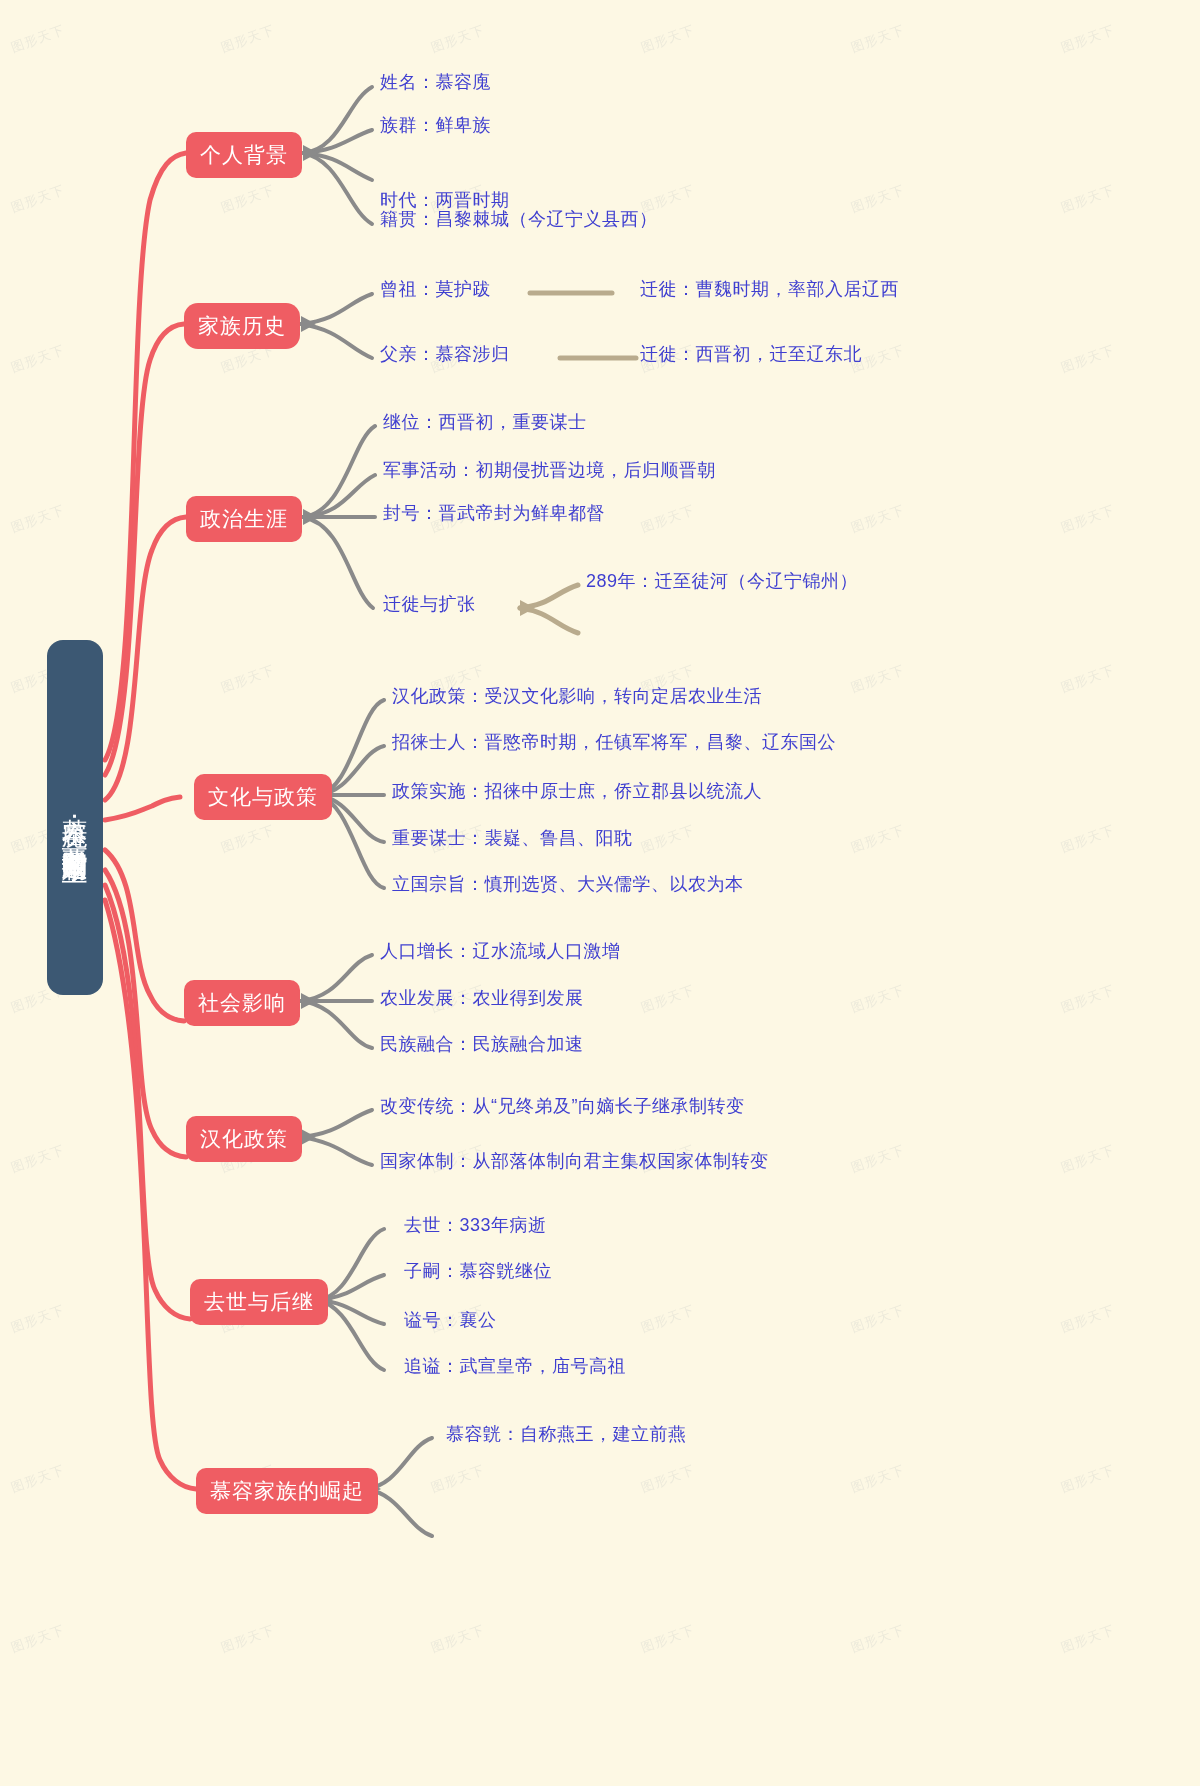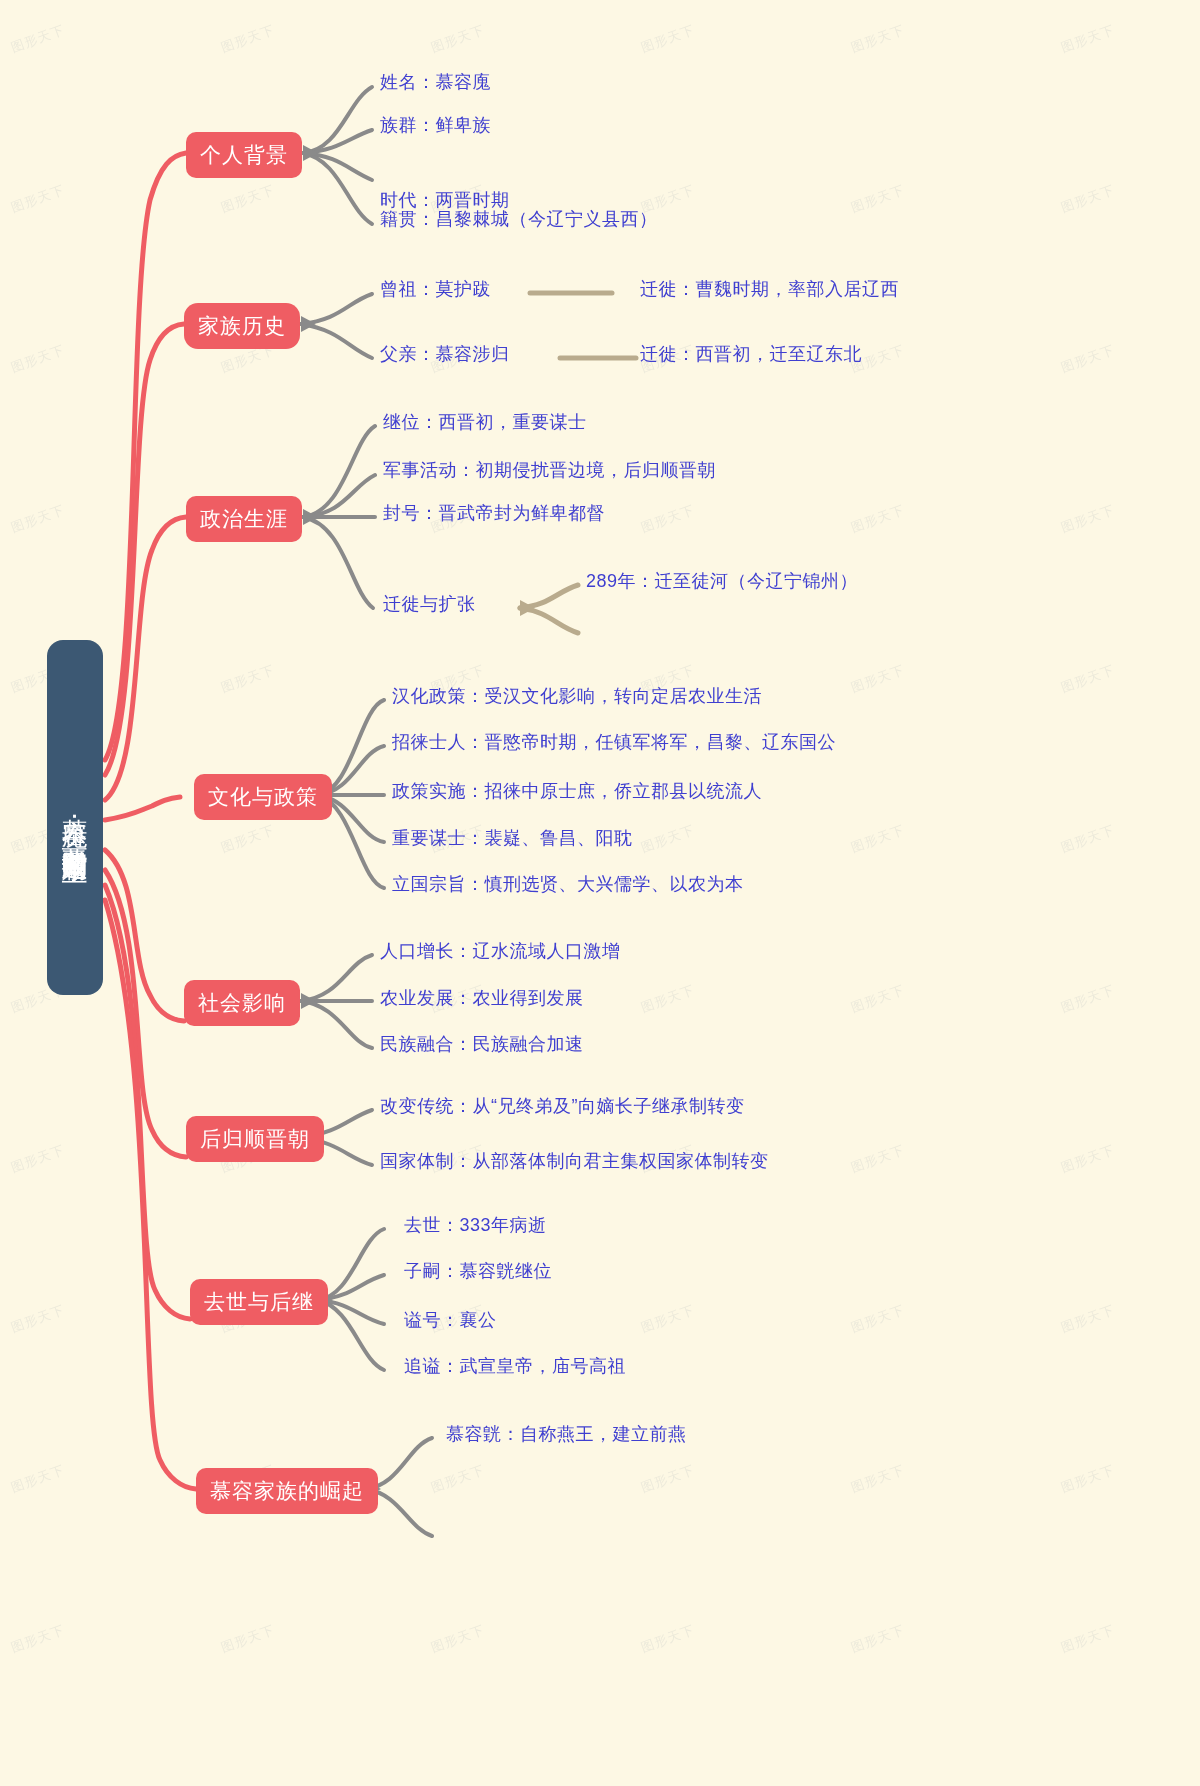--- a/index.html
+++ b/index.html
@@ -251,21 +251,21 @@
   <div class="leaf" style="left:392px;top:730px;">招徕士人：晋愍帝时期，任镇军将军，昌黎、辽东国公</div>
   <div class="leaf" style="left:392px;top:779px;">政策实施：招徕中原士庶，侨立郡县以统流人</div>
   <div class="leaf" style="left:392px;top:826px;">重要谋士：裴嶷、鲁昌、阳耽</div>
   <div class="leaf" style="left:392px;top:872px;">立国宗旨：慎刑选贤、大兴儒学、以农为本</div>
 
   <div class="pill" style="left:184px;top:980px;">社会影响</div>
   <div class="leaf" style="left:380px;top:939px;">人口增长：辽水流域人口激增</div>
   <div class="leaf" style="left:380px;top:986px;">农业发展：农业得到发展</div>
   <div class="leaf" style="left:380px;top:1032px;">民族融合：民族融合加速</div>
 
-  <div class="pill" style="left:186px;top:1116px;">后归顺晋朝</div>
+  <div class="pill" style="left:186px;top:1116px;">汉化政策</div>
   <div class="leaf" style="left:380px;top:1094px;">改变传统：从“兄终弟及”向嫡长子继承制转变</div>
   <div class="leaf" style="left:380px;top:1149px;">国家体制：从部落体制向君主集权国家体制转变</div>
 
   <div class="pill" style="left:190px;top:1279px;">去世与后继</div>
   <div class="leaf" style="left:404px;top:1213px;">去世：333年病逝</div>
   <div class="leaf" style="left:404px;top:1259px;">子嗣：慕容皝继位</div>
   <div class="leaf" style="left:404px;top:1308px;">谥号：襄公</div>
   <div class="leaf" style="left:404px;top:1354px;">追谥：武宣皇帝，庙号高祖</div>
 
   <div class="pill" style="left:196px;top:1468px;">慕容家族的崛起</div>

